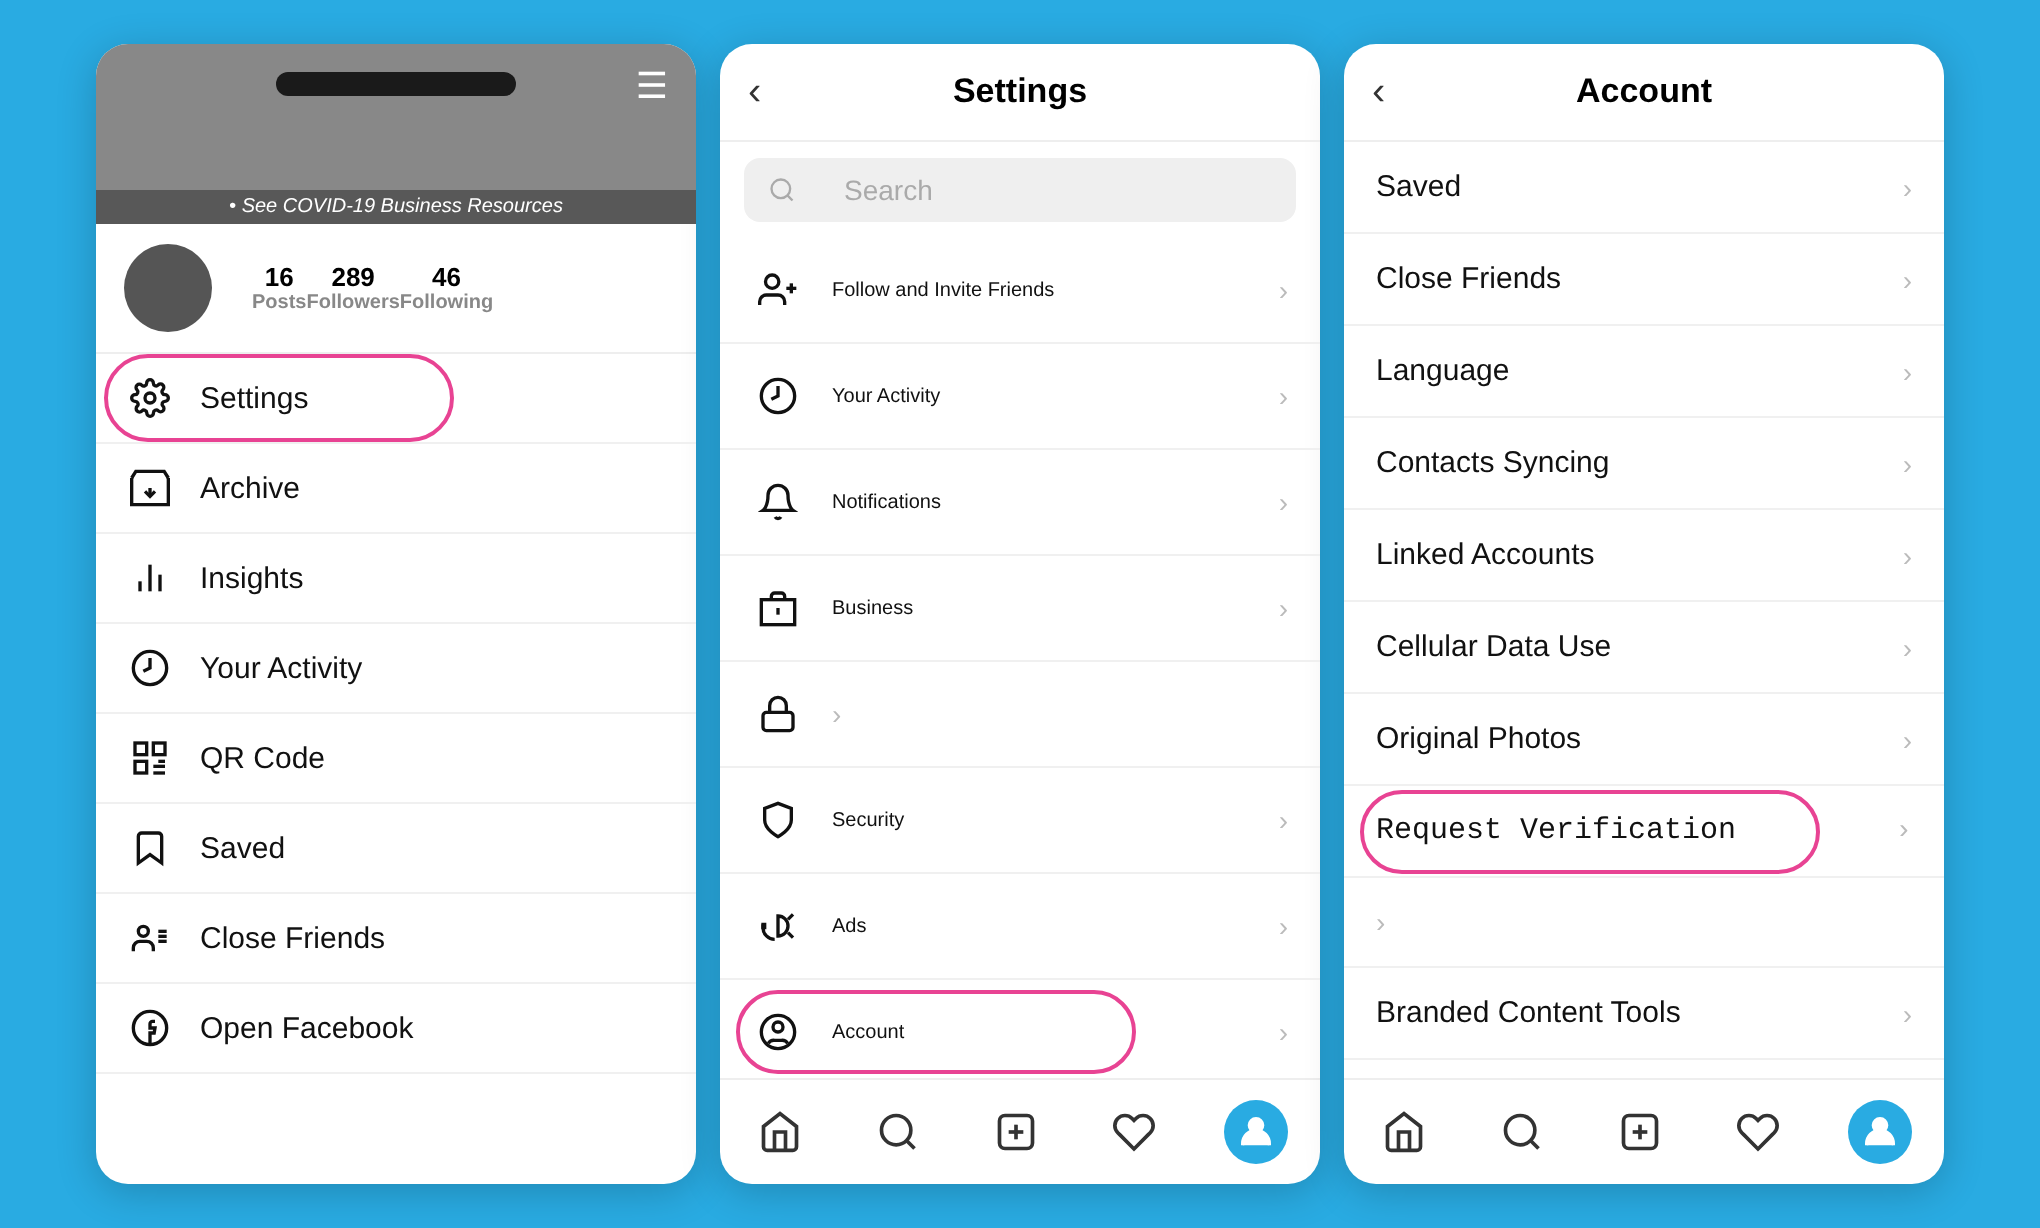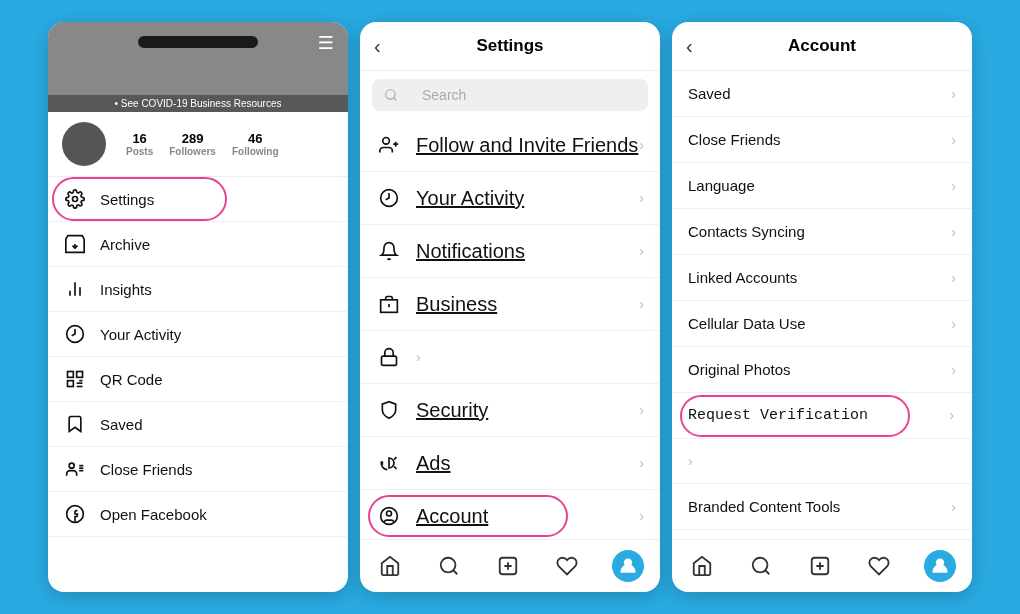--- a/index.html
+++ b/index.html
@@ -49,20 +49,21 @@
     .covid-banner {
       background: rgba(0,0,0,0.35);
       color: #fff;
       font-size: 10px;
       padding: 3px 8px;
       width: 100%;
       text-align: center;
       position: absolute;
       bottom: 0;
       left: 0;
+      font-style: italic;
     }
 
     .name-bar {
       width: 120px;
       height: 12px;
       background: #1a1a1a;
       border-radius: 6px;
       position: absolute;
       top: 14px;
       left: 50%;
@@ -80,21 +81,20 @@
     .avatar {
       width: 44px;
       height: 44px;
       border-radius: 50%;
       background: #555;
       flex-shrink: 0;
     }
 
     .profile-stats {
       display: flex;
-      gap: 16px;
     }
 
     .stat {
       display: flex;
       flex-direction: column;
       align-items: center;
     }
 
     .stat-num {
       font-size: 13px;
@@ -218,23 +218,22 @@
       height: 26px;
       display: flex;
       align-items: center;
       justify-content: center;
       flex-shrink: 0;
       margin-right: 14px;
     }
 
     .settings-item-row .s-label {
       flex: 1;
-      font-size: 20px;
+      font-size: 10px;
       color: #111;
-      text-decoration: underline;
     }
 
     .settings-item-row .s-chevron {
       color: #bbb;
       font-size: 14px;
     }
 
     .account-circle {
       position: absolute;
       left: 8px;

